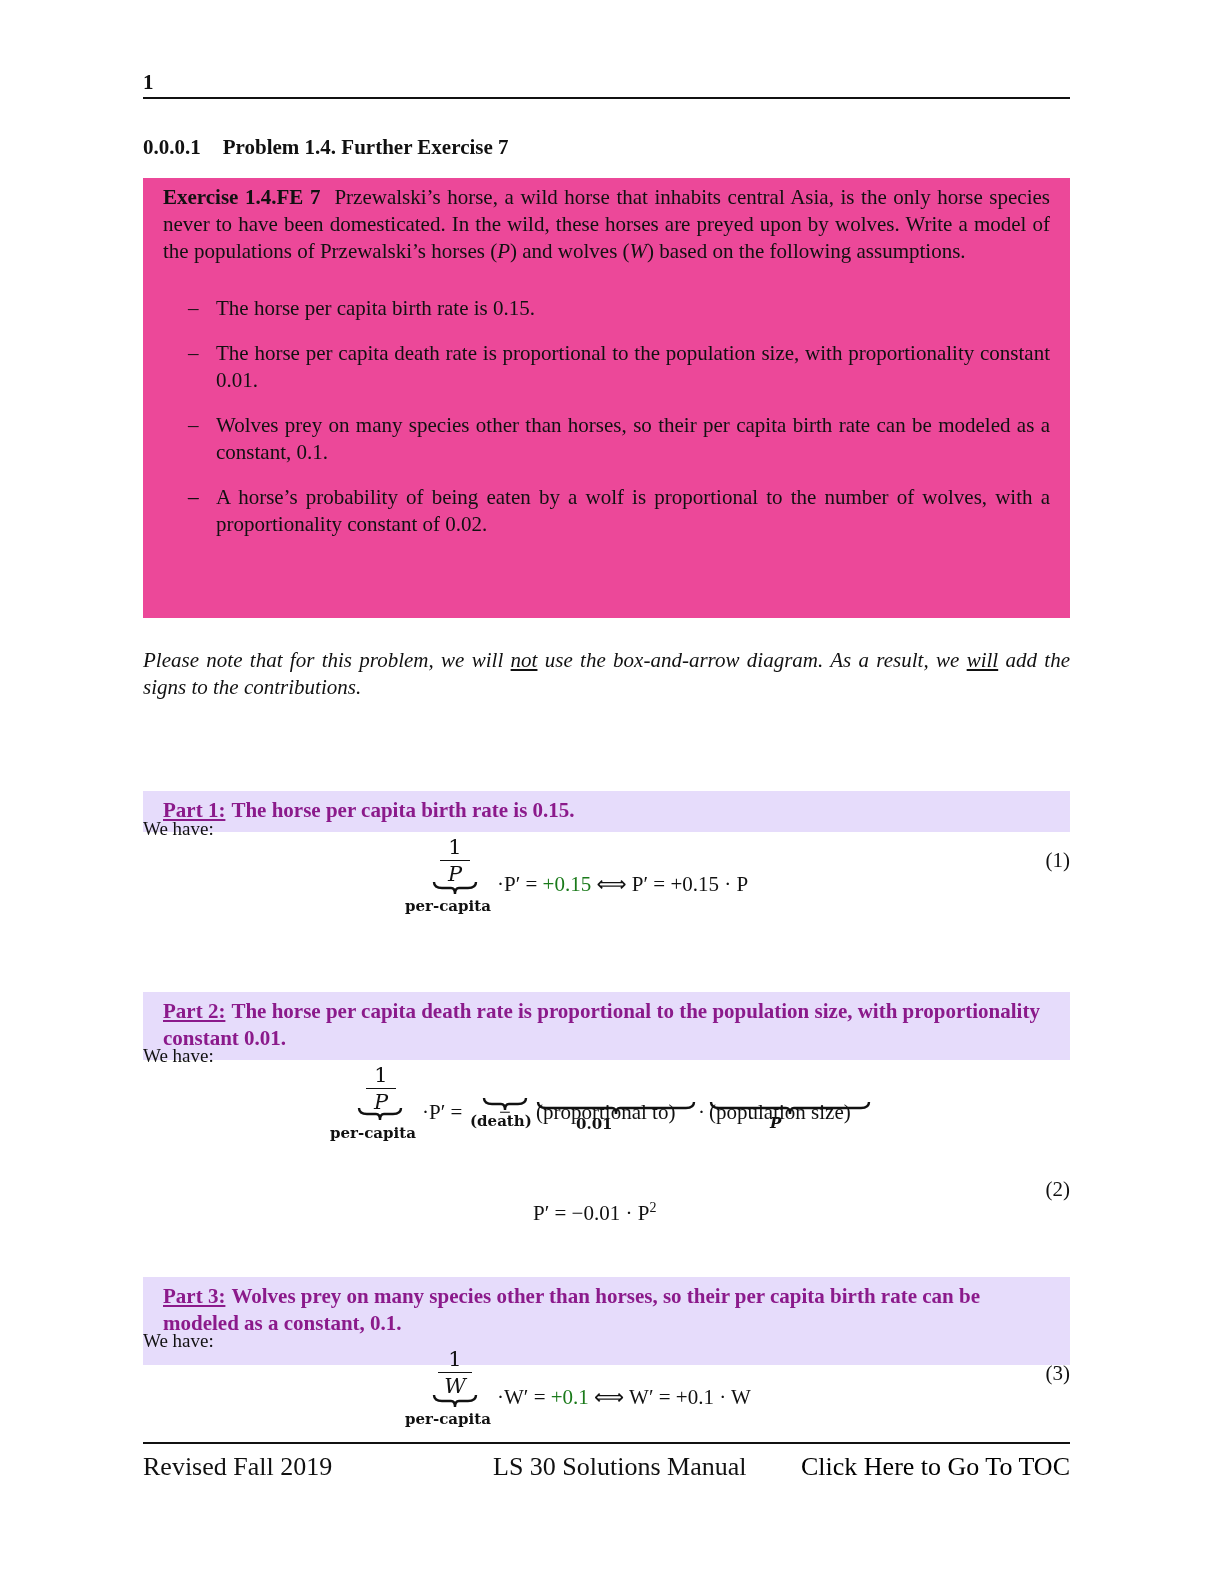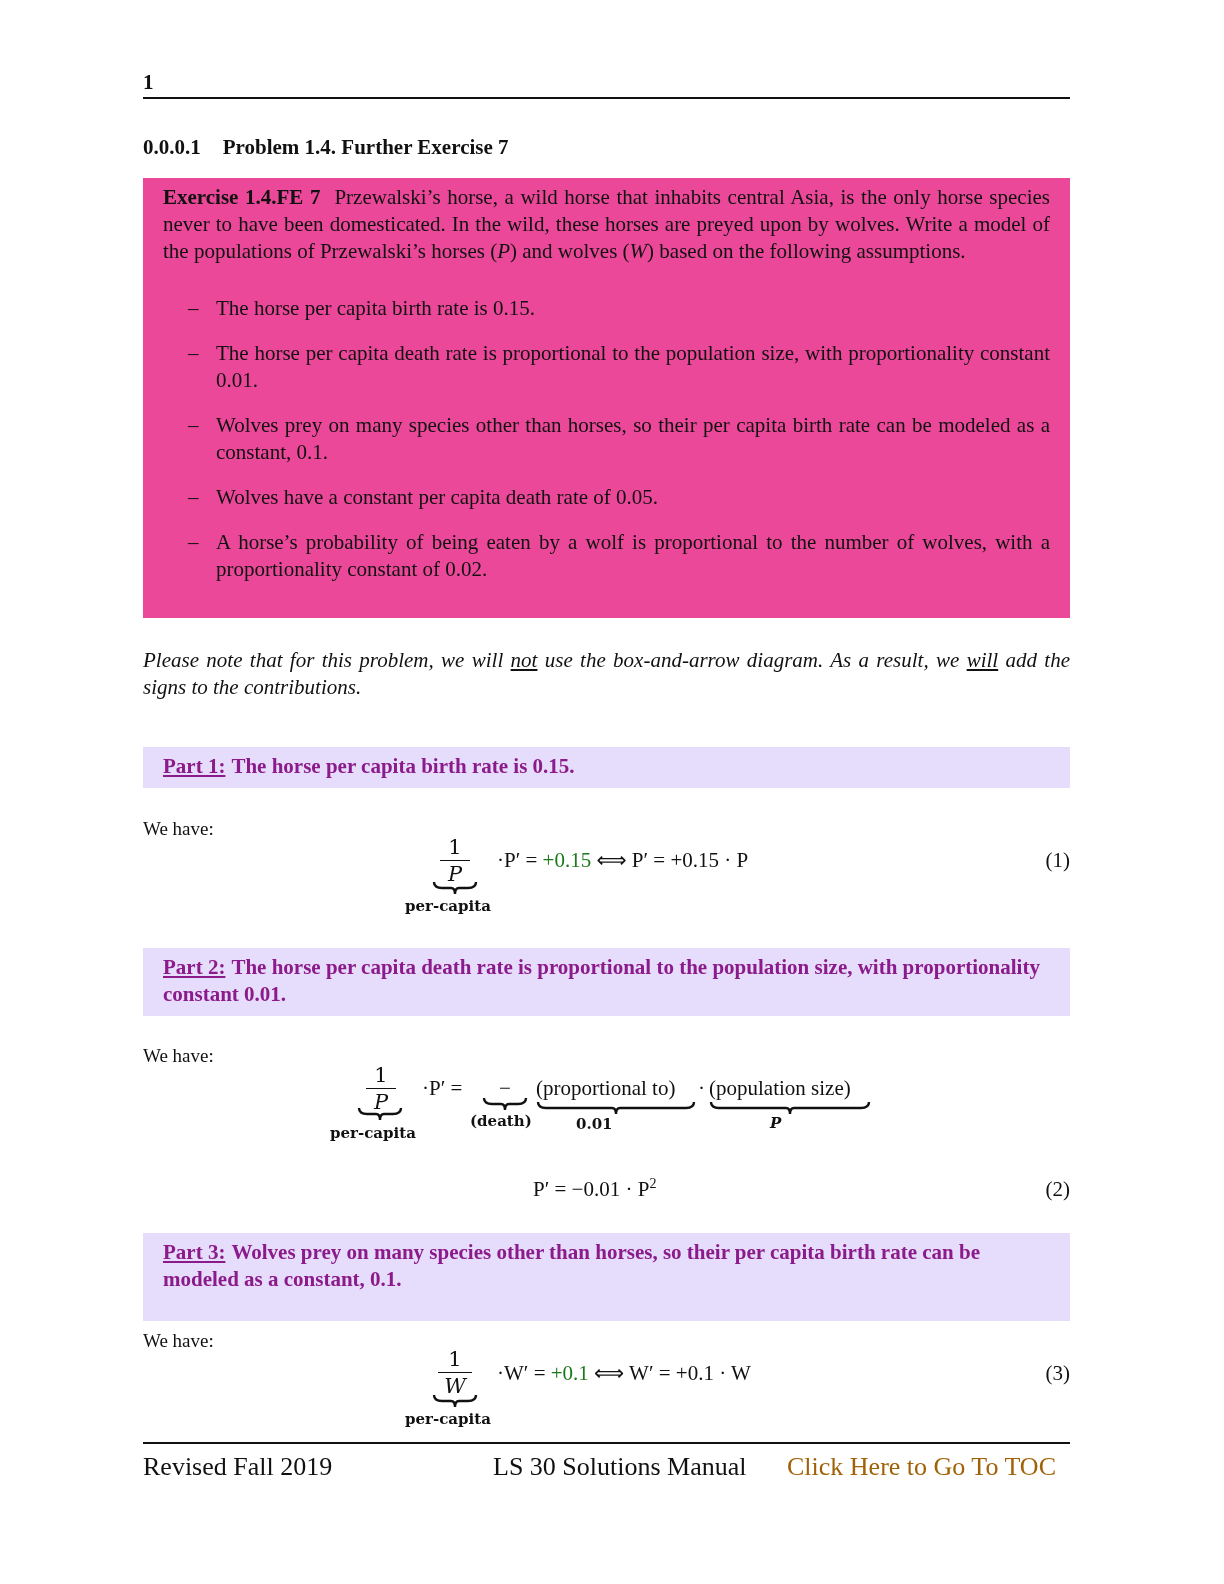--- a/index.html
+++ b/index.html
@@ -22,56 +22,56 @@
   .exbox li { position: relative; margin-bottom: 18px; }
   .exbox li .dash { position: absolute; left: -28px; top: 0; }
   .note {
     position: absolute; left: 143px; top: 647px; width: 927px;
     font-family: "Liberation Serif", serif; font-style: italic; font-size: 21px; line-height: 27px; text-align: justify;
   }
   .note u { text-decoration: underline; }
   .partbox {
     position: absolute; left: 143px; width: 927px; box-sizing: border-box;
     background: #e6dcfb; padding: 6px 20px 18px 20px;
-    font-family: "Liberation Serif", serif; font-weight: bold; font-size: 21px; line-height: 27px; color: #8b1a8b;
+    font-family: "Liberation Serif", serif; font-weight: bold; font-size: 21px; line-height: 27px; color: #8b1a8b; margin-top: 44px;
   }
   .partbox .plabel { text-decoration: underline; margin-right: 6px; }
   .wehave { position: absolute; left: 143px; font-family: "Liberation Serif", serif; font-size: 19px; }
   .eqnum { position: absolute; right: 154px; font-family: "Liberation Serif", serif; font-size: 21px; }
-  .eq { position: absolute; font-family: "Liberation Serif", serif; font-size: 21px; white-space: nowrap; }
+  .eq { position: absolute; font-family: "Liberation Serif", serif; font-size: 21px; white-space: nowrap; margin-top: 24px; }
   .frac { position: absolute; text-align: center; font-size: 21px; }
   .frac .n { display: block; line-height: 22px; }
   .frac .bar { display: block; height: 1px; background: #111; margin: 2px 0; }
   .frac .d { display: block; line-height: 22px; font-style: italic; }
   .brace { position: absolute; }
   .under { position: absolute; font-size: 15px; text-align: left; white-space: nowrap; font-weight: bold; }
   .green { color: #1a7a1a; }
   i.v { font-style: italic; }
   .footrule { position: absolute; left: 143px; top: 1442px; width: 927px; height: 2px; background: #111; }
   .foot { position: absolute; top: 1452px; font-family: "Liberation Serif", serif; font-size: 26px; }
-  .foot.link { color: #a16207; right: 168px; text-decoration: none; cursor: pointer; }
+  .foot.link { color: #000000; right: 154px; text-decoration: none; cursor: pointer; }
 </style>
 </head>
 <body>
 
 <div class="pagenum">1</div>
 <div class="toprule"></div>
 <div class="sechead">
   <span class="num">0.0.0.1</span><span>Problem 1.4. Further Exercise 7</span>
 </div>
 
 <div class="exbox">
   <div>
     <span class="extitle">Exercise 1.4.FE 7</span><span>Przewalski’s horse, a wild horse that inhabits central Asia, is the only horse species never to have been domesticated. In the wild, these horses are preyed upon by wolves. Write a model of the populations of Przewalski’s horses (</span><i class="v">P</i><span>) and wolves (</span><i class="v">W</i><span>) based on the following assumptions.</span>
   </div>
   <ul>
     <li><span class="dash">–</span><span>The horse per capita birth rate is 0.15.</span></li>
     <li><span class="dash">–</span><span>The horse per capita death rate is proportional to the population size, with proportionality constant 0.01.</span></li>
     <li><span class="dash">–</span><span>Wolves prey on many species other than horses, so their per capita birth rate can be modeled as a constant, 0.1.</span></li>
-    <li><span class="dash">–</span><span>Wolves have a constant per capita death rate of 0.05.</span></li>
+    <li><span class="dash">–</span></li>
     <li><span class="dash">–</span><span>A horse’s probability of being eaten by a wolf is proportional to the number of wolves, with a proportionality constant of 0.02.</span></li>
   </ul>
 </div>
 
 <div class="note">
   <span>Please note that for this problem, we will </span><u>not</u><span> use the box-and-arrow diagram. As a result, we </span><u>will</u><span> add the signs to the contributions.</span>
 </div>
 
 <div class="partbox" style="top:747px;height:41px;">
   <span class="plabel">Part 1:</span><span>The horse per capita birth rate is 0.15.</span>

